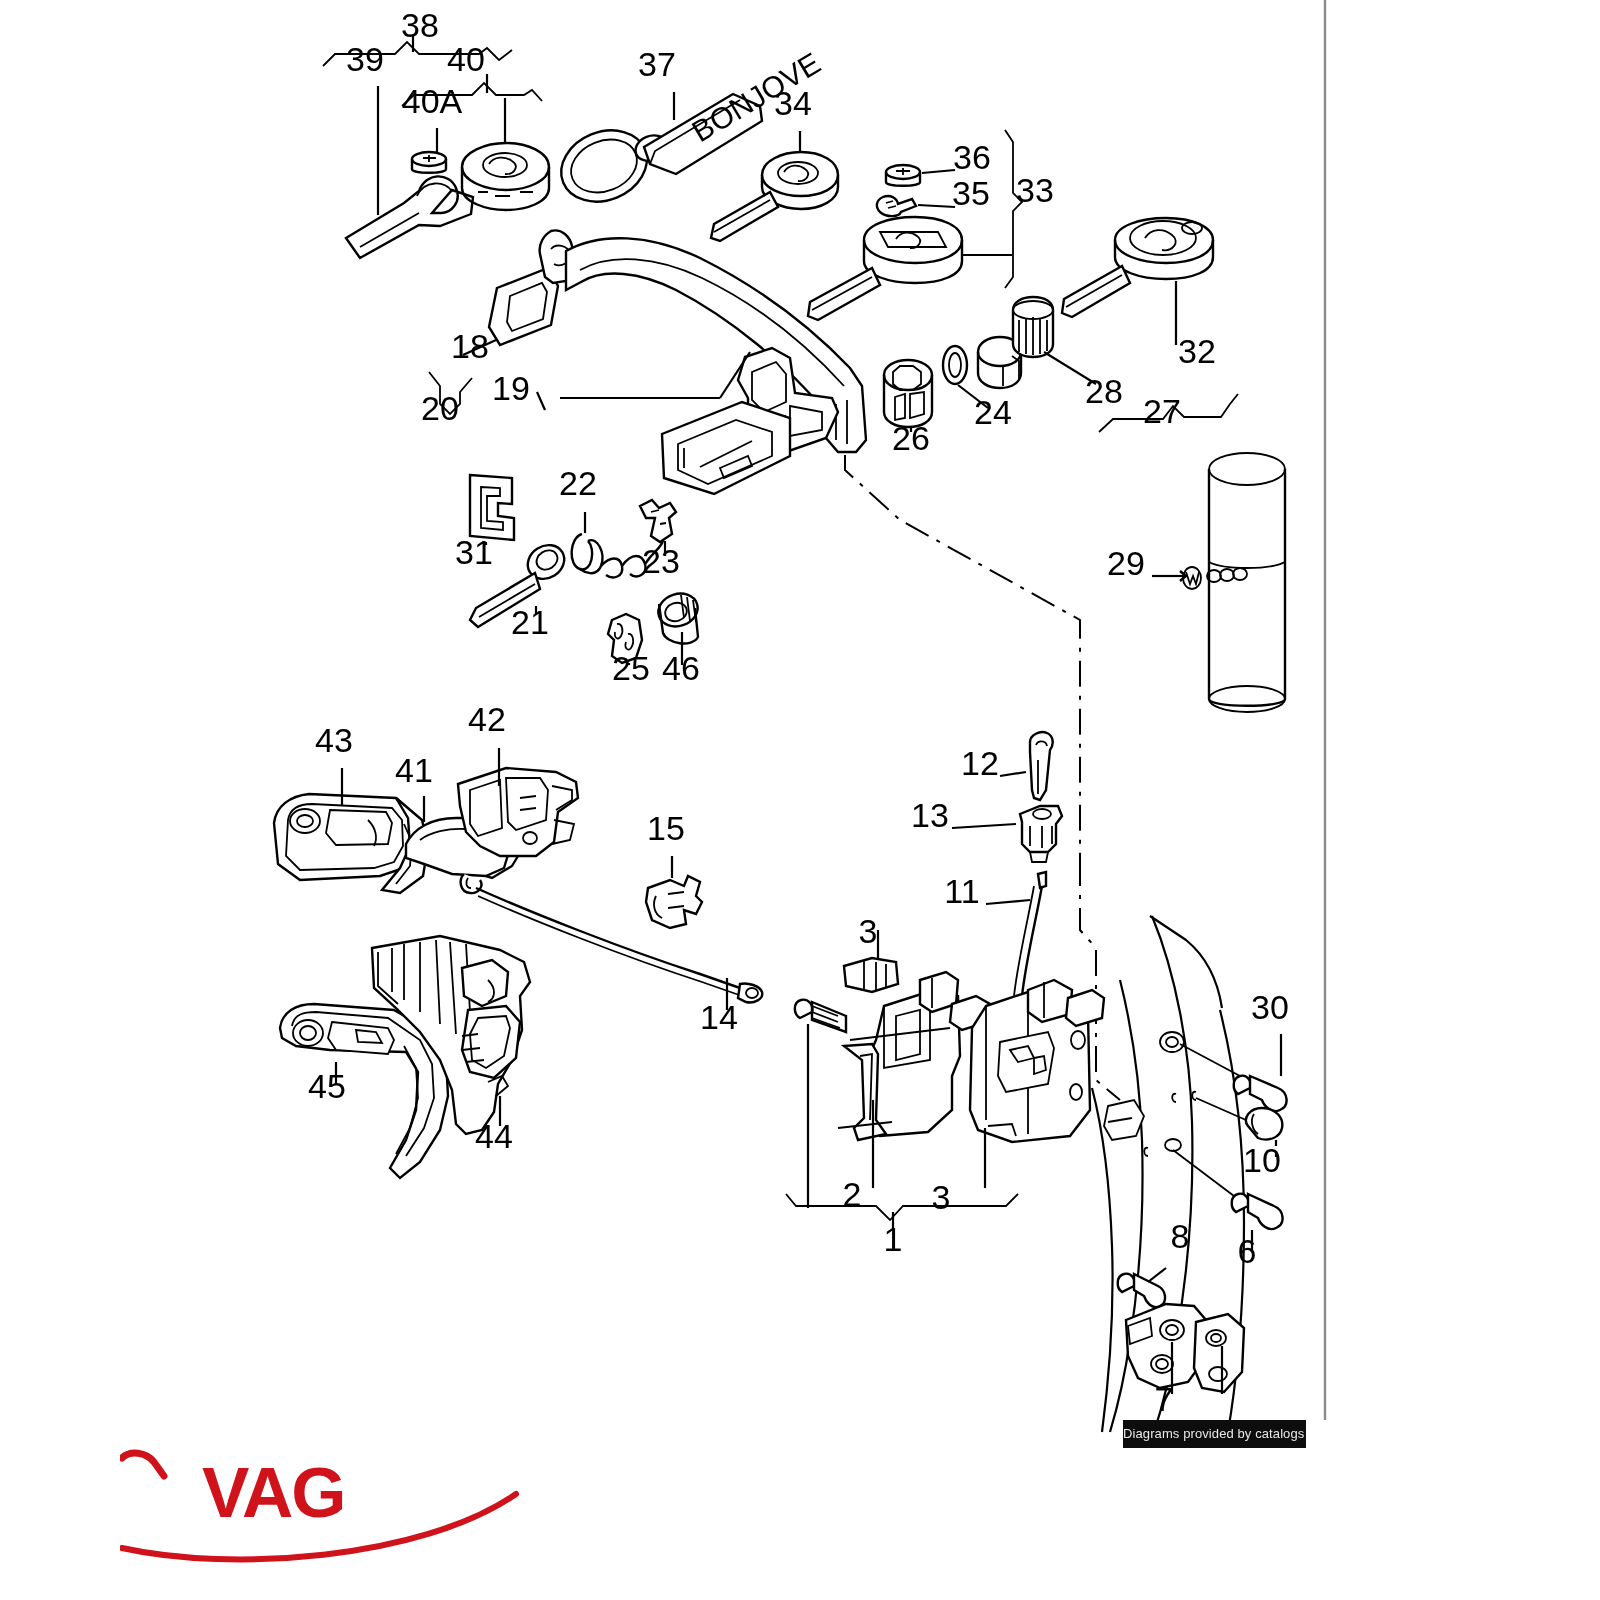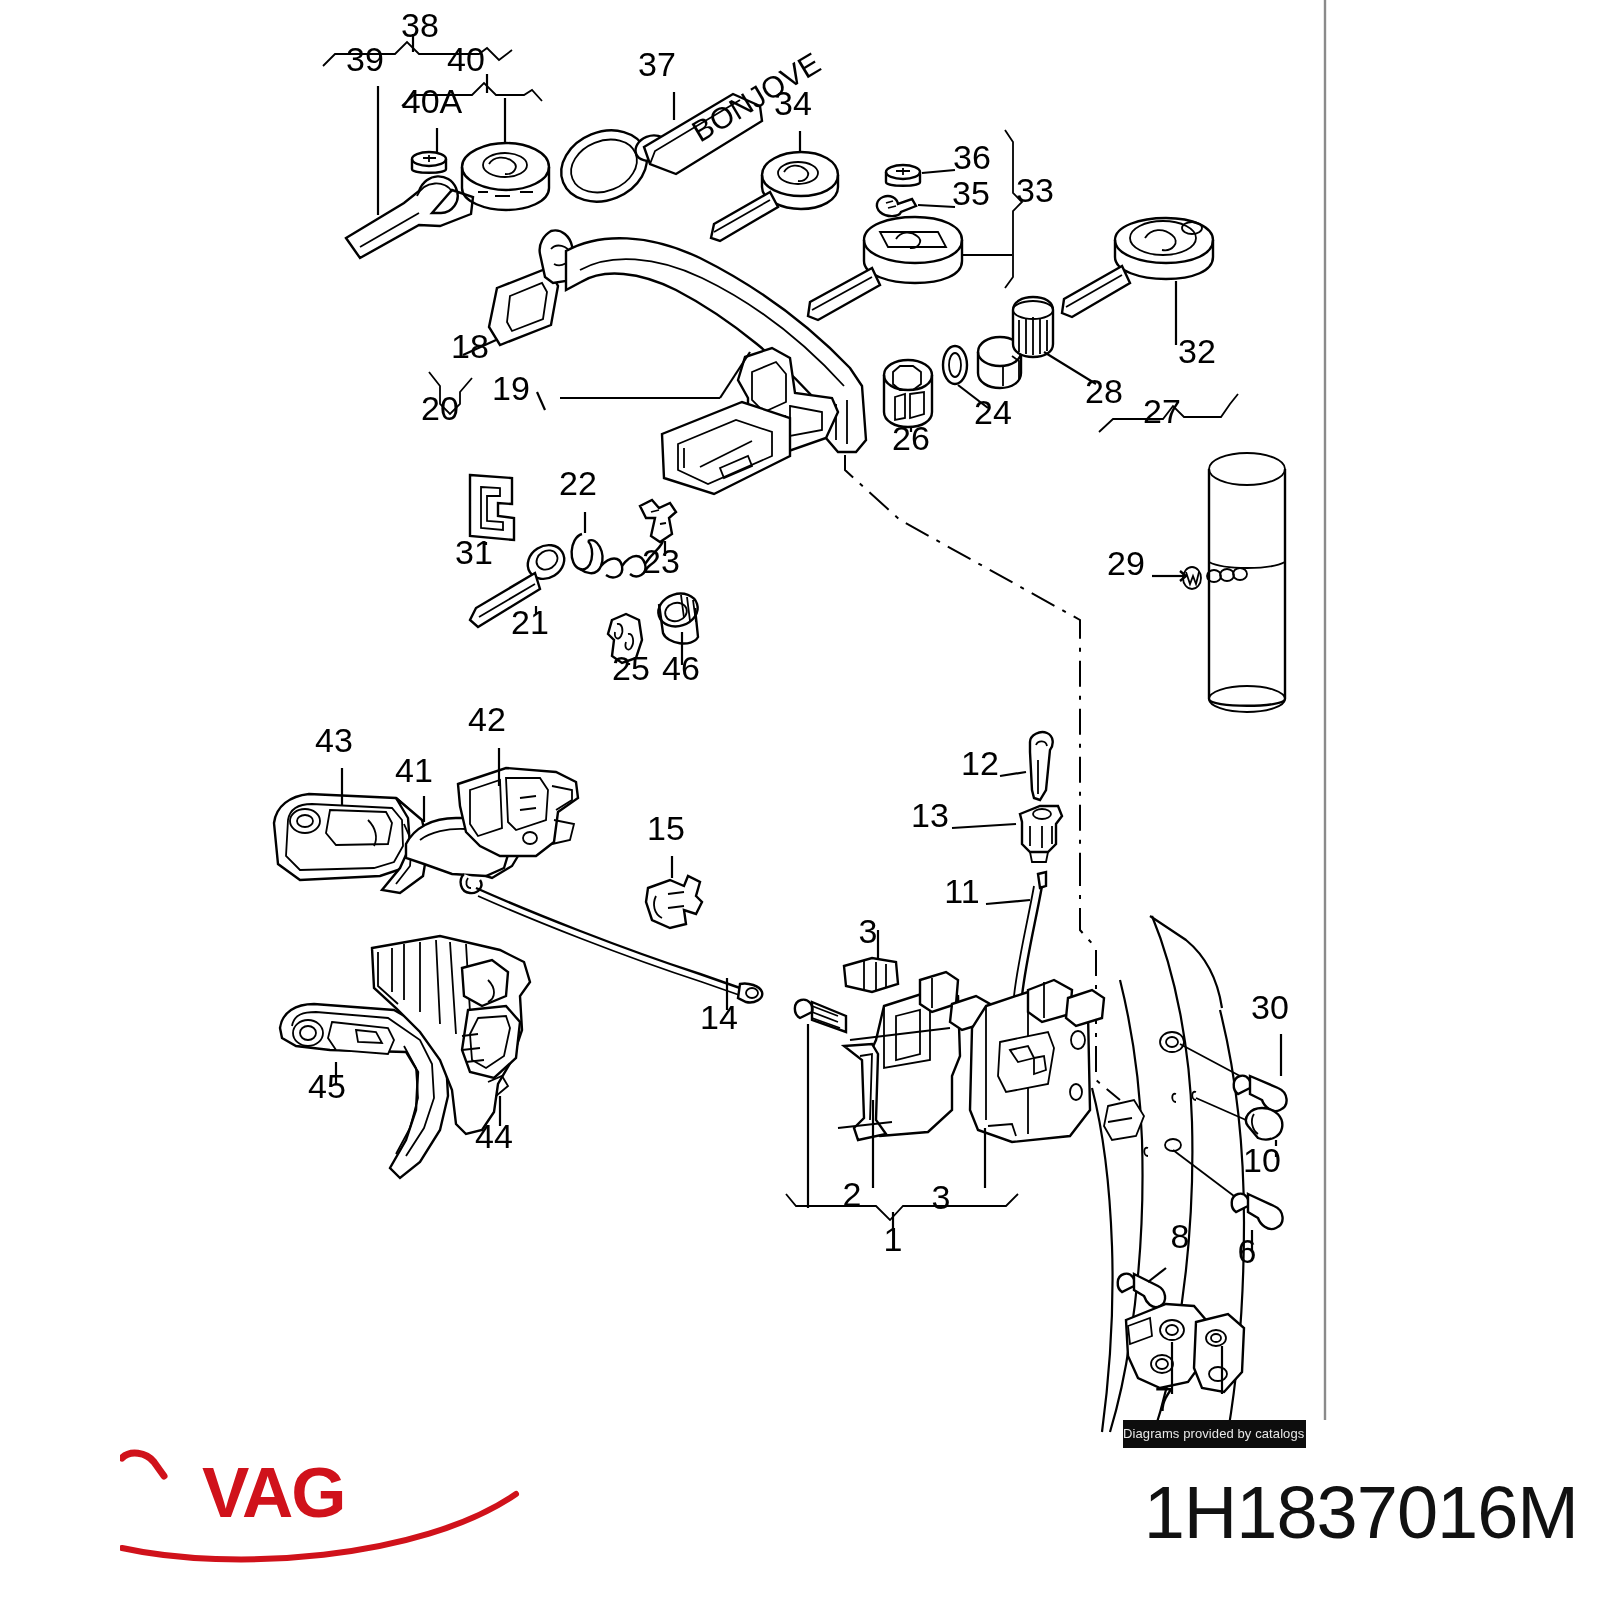--- a/index.html
+++ b/index.html
@@ -538,15 +538,14 @@
 <div id="watermark">Diagrams provided by catalogs parts</div>
 
 <div id="brand">
   <span class="vagtxt">VAG</span>
   <svg width="430" height="130" viewBox="0 0 430 130">
     <path d="M2 10 C10 2 26 4 34 14 L44 28" fill="none" stroke="#d0121b" stroke-width="7" stroke-linecap="round"></path>
     <path d="M2 100 C110 124 300 112 396 46" fill="none" stroke="#d0121b" stroke-width="6" stroke-linecap="round"></path>
   </svg>
 </div>
 
-<div id="partno">1H1837016M</div>
 
 </div>
 
 </body></html>

